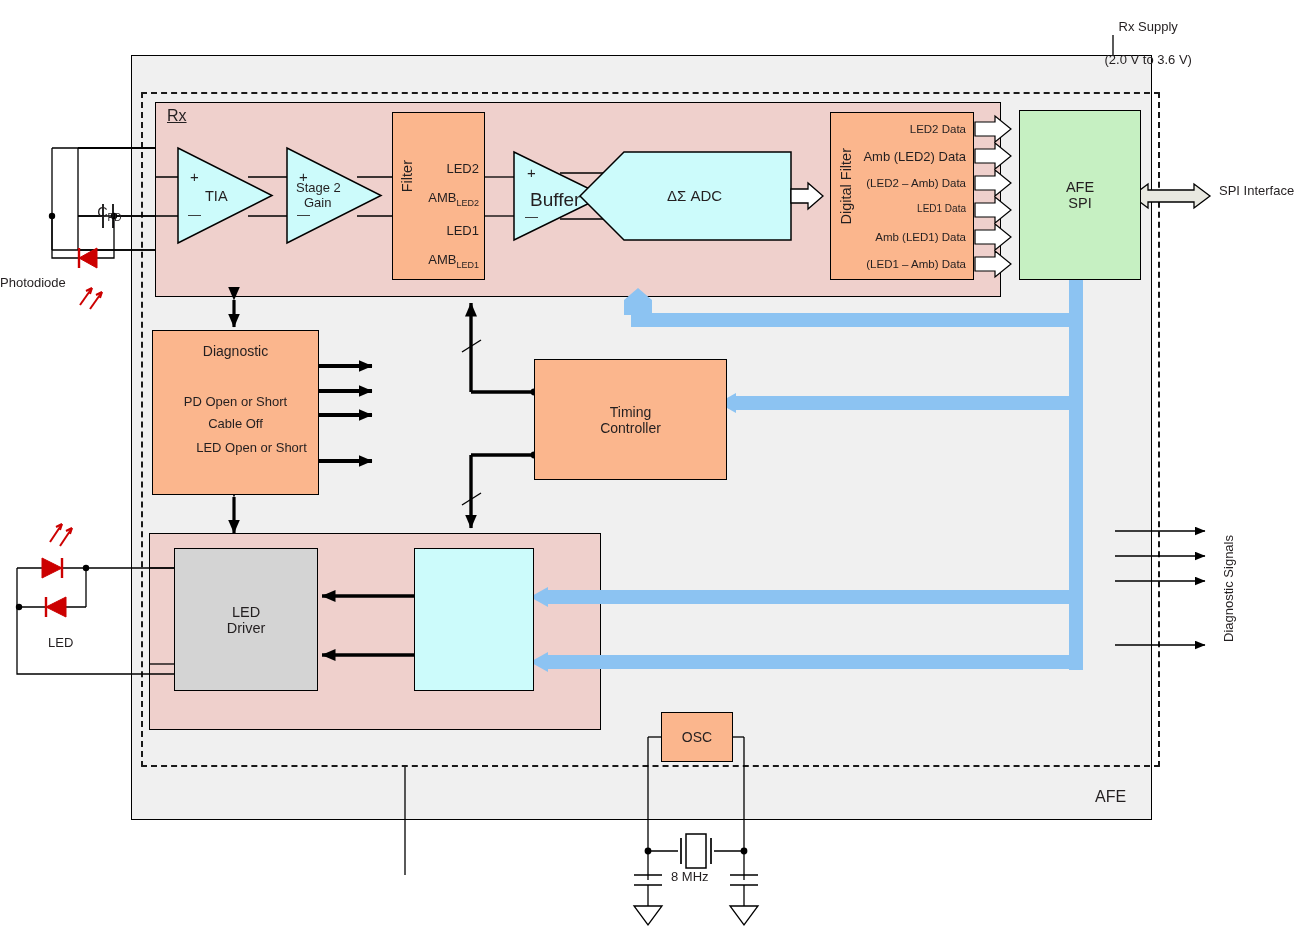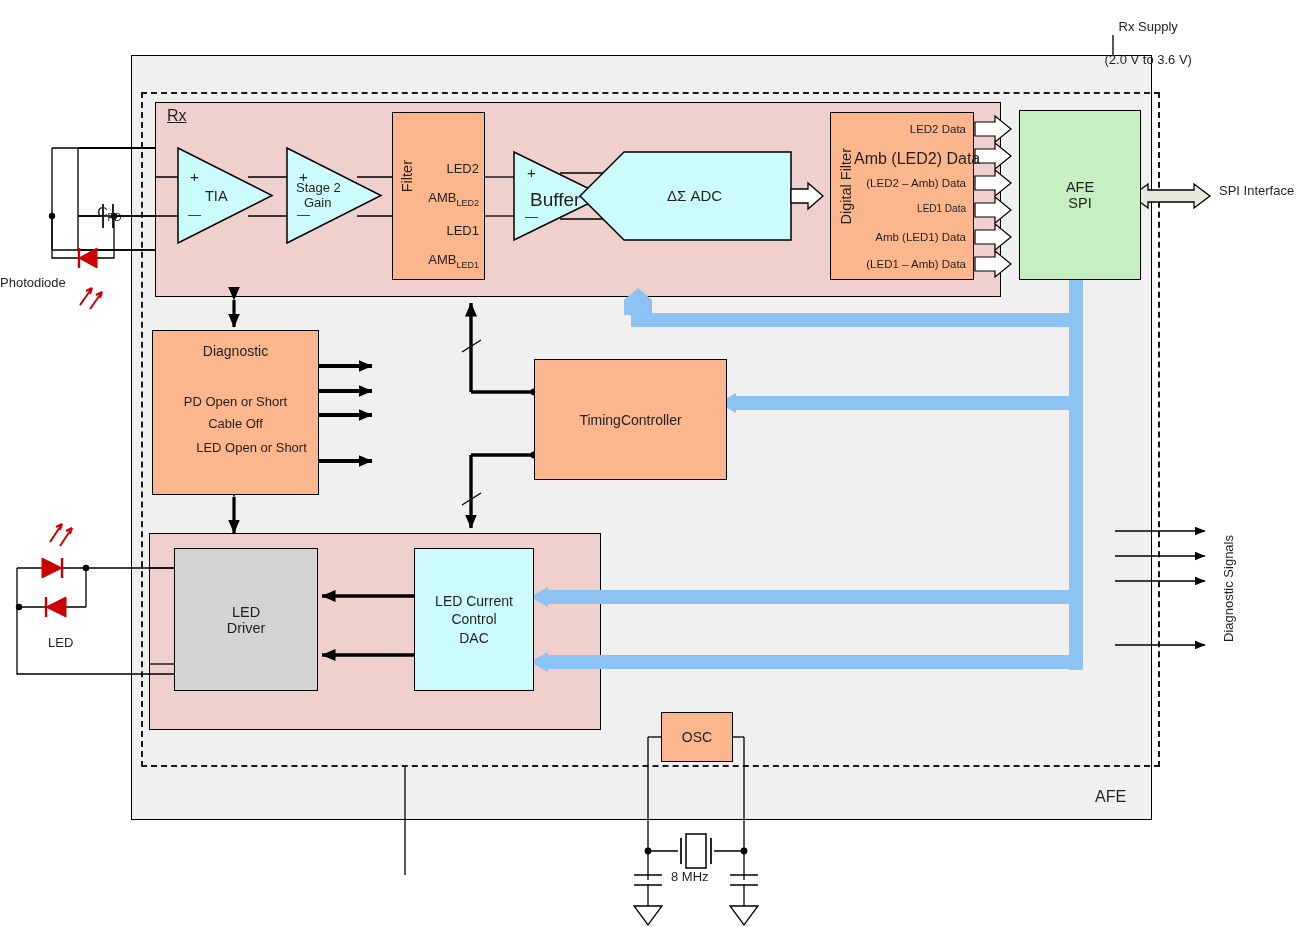--- a/index.html
+++ b/index.html
@@ -255,56 +255,51 @@
 
   <div class="lbl" style="left:527px;top:164px;font-size:15px;">+</div>
   <div class="lbl" style="left:525px;top:209px;font-size:13px;">—</div>
   <div class="lbl" style="left:530px;top:188px;font-size:19px;">Buffer</div>
 
   <div class="lbl" style="left:667px;top:187px;font-size:15px;">ΔΣ ADC</div>
 
   <div class="blk" style="left:830px;top:112px;width:144px;height:168px;background:#fbb68d;"></div>
   <div class="abs vert" style="left:838px;top:148px;font-size:14.5px;color:#231f20;">Digital Filter</div>
   <div class="lbl t11" style="left:854px;top:122px;width:112px;text-align:right;font-size:11.5px;">LED2 Data</div>
-  <div class="lbl t11" style="left:854px;top:149px;width:112px;text-align:right;font-size:16px;">Amb (LED2) Data</div>
+  <div class="lbl t11" style="left:854px;top:149px;width:112px;text-align:right;font-size:13px;">Amb (LED2) Data</div>
   <div class="lbl t11" style="left:854px;top:176px;width:112px;text-align:right;font-size:11.5px;">(LED2 – Amb) Data</div>
   <div class="lbl t11" style="left:854px;top:203px;width:112px;text-align:right;font-size:10px;">LED1 Data</div>
   <div class="lbl t11" style="left:854px;top:230px;width:112px;text-align:right;font-size:11.5px;">Amb (LED1) Data</div>
   <div class="lbl t11" style="left:854px;top:257px;width:112px;text-align:right;font-size:11.5px;">(LED1 – Amb) Data</div>
 
   <div class="blk" style="left:1019px;top:110px;width:122px;height:170px;background:#c6f0c2;border-width:1.8px;"></div>
   <div class="ctr" style="left:1019px;top:110px;width:122px;height:170px;flex-direction:column;font-size:14.5px;color:#231f20;">
     <div>AFE</div>
     <div>SPI</div>
   </div>
 
   <div class="blk" style="left:152px;top:330px;width:167px;height:165px;background:#fbb68d;border-width:1.3px;"></div>
   <div class="lbl" style="left:152px;top:343px;width:167px;text-align:center;font-size:14px;">Diagnostic</div>
   <div class="lbl" style="left:152px;top:394px;width:167px;text-align:center;font-size:13px;">PD Open or Short</div>
   <div class="lbl" style="left:152px;top:416px;width:167px;text-align:center;font-size:13px;">Cable Off</div>
   <div class="lbl" style="left:152px;top:440px;width:167px;text-align:center;font-size:13px;padding-left:16px;">LED Open or Short</div>
 
   <div class="blk" style="left:534px;top:359px;width:193px;height:121px;background:#fbb68d;border-width:1.4px;"></div>
-  <div class="ctr" style="left:534px;top:359px;width:193px;height:121px;font-size:14px;color:#231f20;border-radius:8px;">
+  <div class="ctr" style="left:534px;top:359px;width:193px;height:121px;flex-direction:column;font-size:14px;color:#231f20;border-radius:8px;">
     <div>Timing</div>
     <div>Controller</div>
   </div>
 
   <div class="blk" style="left:174px;top:548px;width:144px;height:143px;background:#d4d4d4;border-width:1.6px;"></div>
   <div class="ctr" style="left:174px;top:548px;width:144px;height:143px;flex-direction:column;font-size:14.5px;color:#231f20;">
     <div>LED</div>
     <div>Driver</div>
   </div>
 
   <div class="blk" style="left:414px;top:548px;width:120px;height:143px;background:#ccfbfb;border-width:1.4px;"></div>
-  <div class="ctr" style="left:414px;top:548px;width:120px;height:143px;flex-direction:column;font-size:14px;color:#231f20;line-height:1.32;">
-    <div>LED Current</div>
-    <div>Control</div>
-    <div>DAC</div>
-  </div>
 
   <div class="blk" style="left:661px;top:712px;width:72px;height:50px;background:#fbb68d;border-width:1.3px;"></div>
   <div class="ctr" style="left:661px;top:712px;width:72px;height:50px;font-size:14px;color:#231f20;">OSC</div>
 
   <div class="lbl" style="left:1066px;top:3px;width:150px;text-align:center;font-size:13px;">
     <span>Rx Supply</span><br>
     <span>(2.0 V to 3.6 V)</span>
   </div>
 
 

